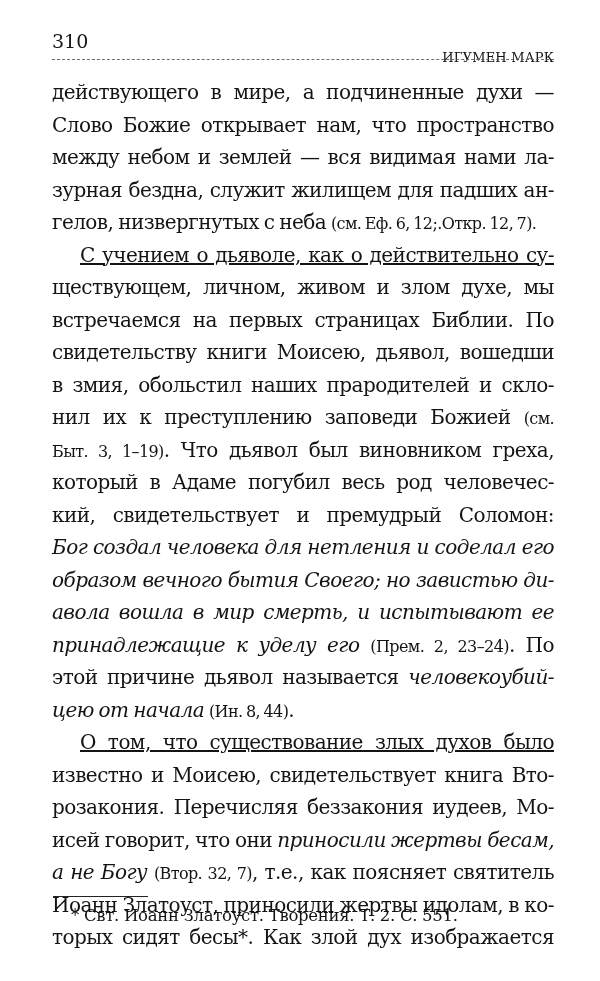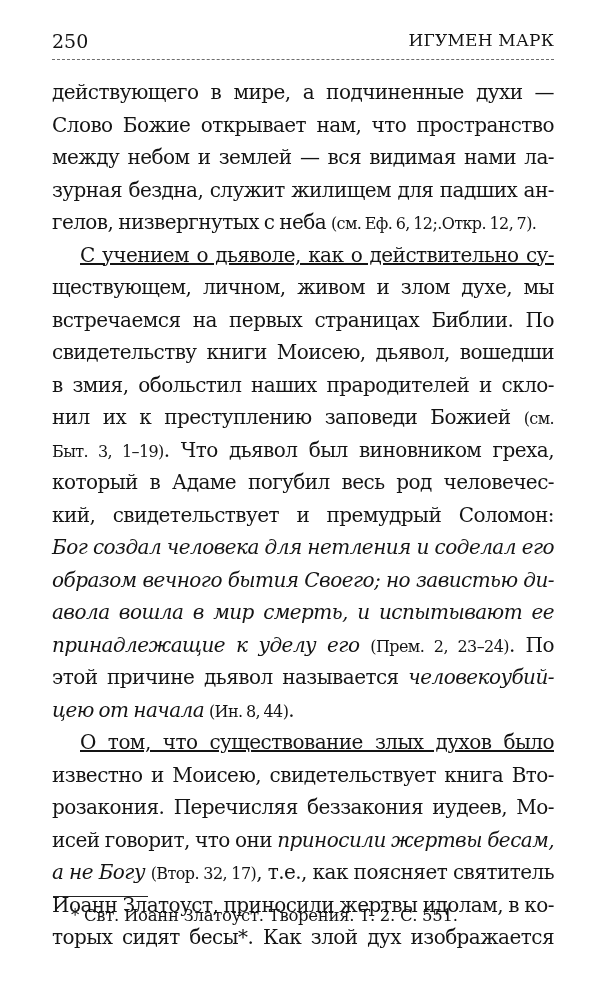--- a/index.html
+++ b/index.html
@@ -1,41 +1,41 @@
 <!DOCTYPE html>
 <html><head>
 <meta charset="utf-8">
 <style>
   html, body { margin: 0; padding: 0; background: #ffffff; }
   body { width: 600px; height: 981px; position: relative; overflow: hidden; color: #141414; }
   .page { position: absolute; left: 0; top: 0; width: 600px; height: 981px; }
   .running-head { position: absolute; left: 52px; width: 502px; top: 30px; height: 24px;
     font-family: "DejaVu Serif", serif; }
   .page-num { position: absolute; left: 0; top: 0; font-size: 19px; font-weight: normal; }
-  .head-title { position: absolute; right: 0; top: 0; font-size: 17px; letter-spacing: 0.2px; }
+  .head-title { position: absolute; right: 0; top: 20px; font-size: 13px; letter-spacing: 0.2px; }
   .head-rule { position: absolute; left: 52px; width: 502px; top: 59px; height: 0;
     border-top: 1.5px dashed #555; opacity: 0.85; }
   .body-text { position: absolute; left: 52px; width: 502px; top: 76px;
     font-family: "DejaVu Serif", serif; font-size: 20px; line-height: 32.5px; }
   .line { display: block; white-space: nowrap; height: 32.5px; text-align: justify;
     text-align-last: justify; letter-spacing: -0.55px; word-spacing: -1px; }
   .line.last { text-align-last: left; }
   .line.indent { padding-left: 28px; text-decoration: underline; }
   .it { font-style: italic; }
   .small { font-size: 16px; letter-spacing: -0.6px; }
   .fn-rule { position: absolute; left: 53px; width: 95px; top: 896px; border-top: 1.5px solid #222; }
   .footnote { position: absolute; left: 71px; top: 906px; font-family: "DejaVu Serif", serif;
     font-size: 16.5px; letter-spacing: -0.3px; }
 </style>
 </head>
 <body>
 
 <div class="page">
   <div class="running-head">
-    <span class="page-num">250</span>
+    <span class="page-num">310</span>
     <span class="head-title">ИГУМЕН МАРК</span>
   </div>
   <div class="head-rule"></div>
 
   <div class="body-text">
 
     <span class="line"><span>действующего в мире, а подчиненные духи —</span></span>
     <span class="line"><span>Слово Божие открывает нам, что пространство</span></span>
     <span class="line"><span>между небом и землей — вся видимая нами ла-</span></span>
     <span class="line"><span>зурная бездна, служит жилищем для падших ан-</span></span>
@@ -54,20 +54,20 @@
     <span class="line"><span class="it">образом вечного бытия Своего; но завистью ди-</span></span>
     <span class="line"><span class="it">авола вошла в мир смерть, и испытывают ее</span></span>
     <span class="line"><span class="it">принадлежащие к уделу его </span><span class="small">(Прем. 2, 23–24)</span><span>. По</span></span>
     <span class="line"><span>этой причине дьявол называется </span><span class="it">человекоубий-</span></span>
     <span class="line last"><span class="it">цею от начала </span><span class="small">(Ин. 8, 44)</span><span>.</span></span>
 
     <span class="line indent"><span>О том, что существование злых духов было</span></span>
     <span class="line"><span>известно и Моисею, свидетельствует книга Вто-</span></span>
     <span class="line"><span>розакония. Перечисляя беззакония иудеев, Мо-</span></span>
     <span class="line"><span>исей говорит, что они </span><span class="it">приносили жертвы бесам,</span></span>
-    <span class="line"><span class="it">а не Богу </span><span class="small">(Втор. 32, 17)</span><span>, т.е., как поясняет святитель</span></span>
+    <span class="line"><span class="it">а не Богу </span><span class="small">(Втор. 32, 7)</span><span>, т.е., как поясняет святитель</span></span>
     <span class="line"><span>Иоанн Златоуст, приносили жертвы идолам, в ко-</span></span>
     <span class="line"><span>торых сидят бесы*. Как злой дух изображается</span></span>
   </div>
 
   <div class="fn-rule"></div>
   <div class="footnote">* Свт. Иоанн Златоуст. Творения. Т. 2. С. 551.</div>
 </div>
 
 </body></html>

